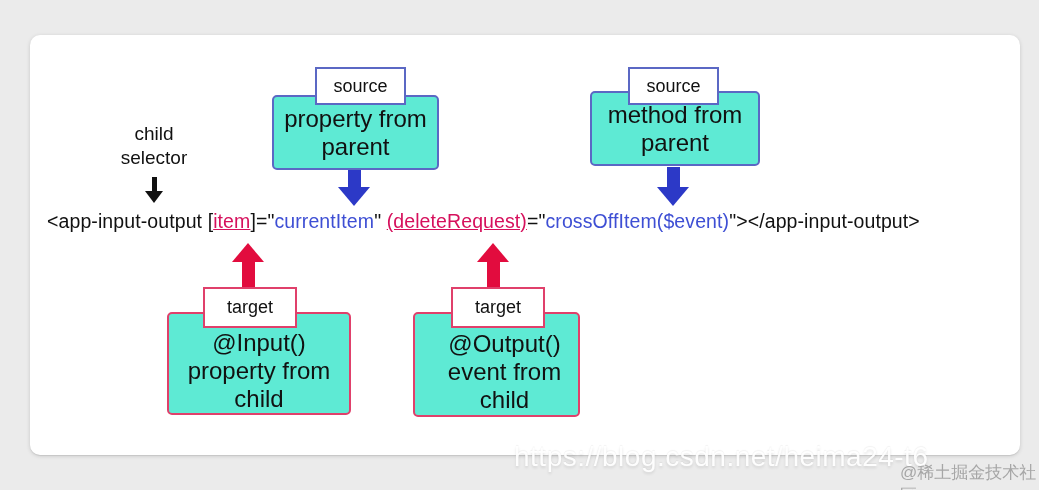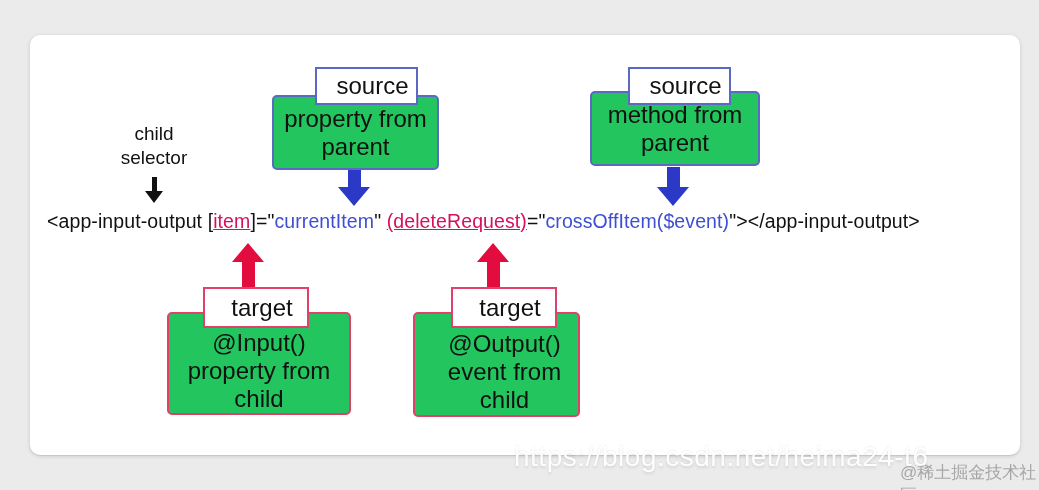--- a/index.html
+++ b/index.html
@@ -20,30 +20,30 @@
     text-align:center; font-size:19px; line-height:24px; color:var(--text-black);
   }
   
   .black-arrow { position:absolute; left:145px; top:177px; width:19px; height:27px; }
   .black-arrow .shaft { position:absolute; left:7px; top:0; width:5px; height:15px; background:var(--text-black); }
   .black-arrow .head  { position:absolute; left:0; top:14px; width:0; height:0;
     border-left:9.5px solid transparent; border-right:9.5px solid transparent; border-top:12px solid var(--text-black); }
 
   
   .big-box {
-    position:absolute; background:#22c55e; border-radius:5px;
+    position:absolute; background:#5eead4; border-radius:5px;
     display:flex; align-items:center; justify-content:center; text-align:center;
     font-size:24px; line-height:28px; color:var(--text-black); z-index:2;
   }
   .blue  { border:2px solid var(--blue-border); }
   .pink  { border:2px solid var(--red-border); }
   .tag-box {
     position:absolute; background:#fff; z-index:3;
     display:flex; align-items:center; justify-content:center;
-    font-size:24px; color:var(--text-black);padding-left:12px;
+    font-size:18px; color:var(--text-black);
   }
   .src-box1 { left:272px; top:95px;  width:163px; height:71px; }
   .src-tag1 { left:315px; top:67px;  width:87px;  height:34px; border:2px solid var(--blue-border); }
   .src-box2 { left:590px; top:91px;  width:166px; height:71px; }
   .src-tag2 { left:628px; top:67px;  width:87px;  height:34px; border:2px solid var(--blue-border); }
 
   .tgt-box1 { left:167px; top:312px; width:184px; height:103px; padding-top:14px; box-sizing:border-box; }
   .tgt-tag1 { left:203px; top:287px; width:90px;  height:37px; border:2px solid var(--red-border); }
   .tgt-box2 { left:413px; top:312px; width:167px; height:105px; padding-top:14px; box-sizing:border-box;padding-left:16px; }
   .tgt-tag2 { left:451px; top:287px; width:90px;  height:37px; border:2px solid var(--red-border); }

